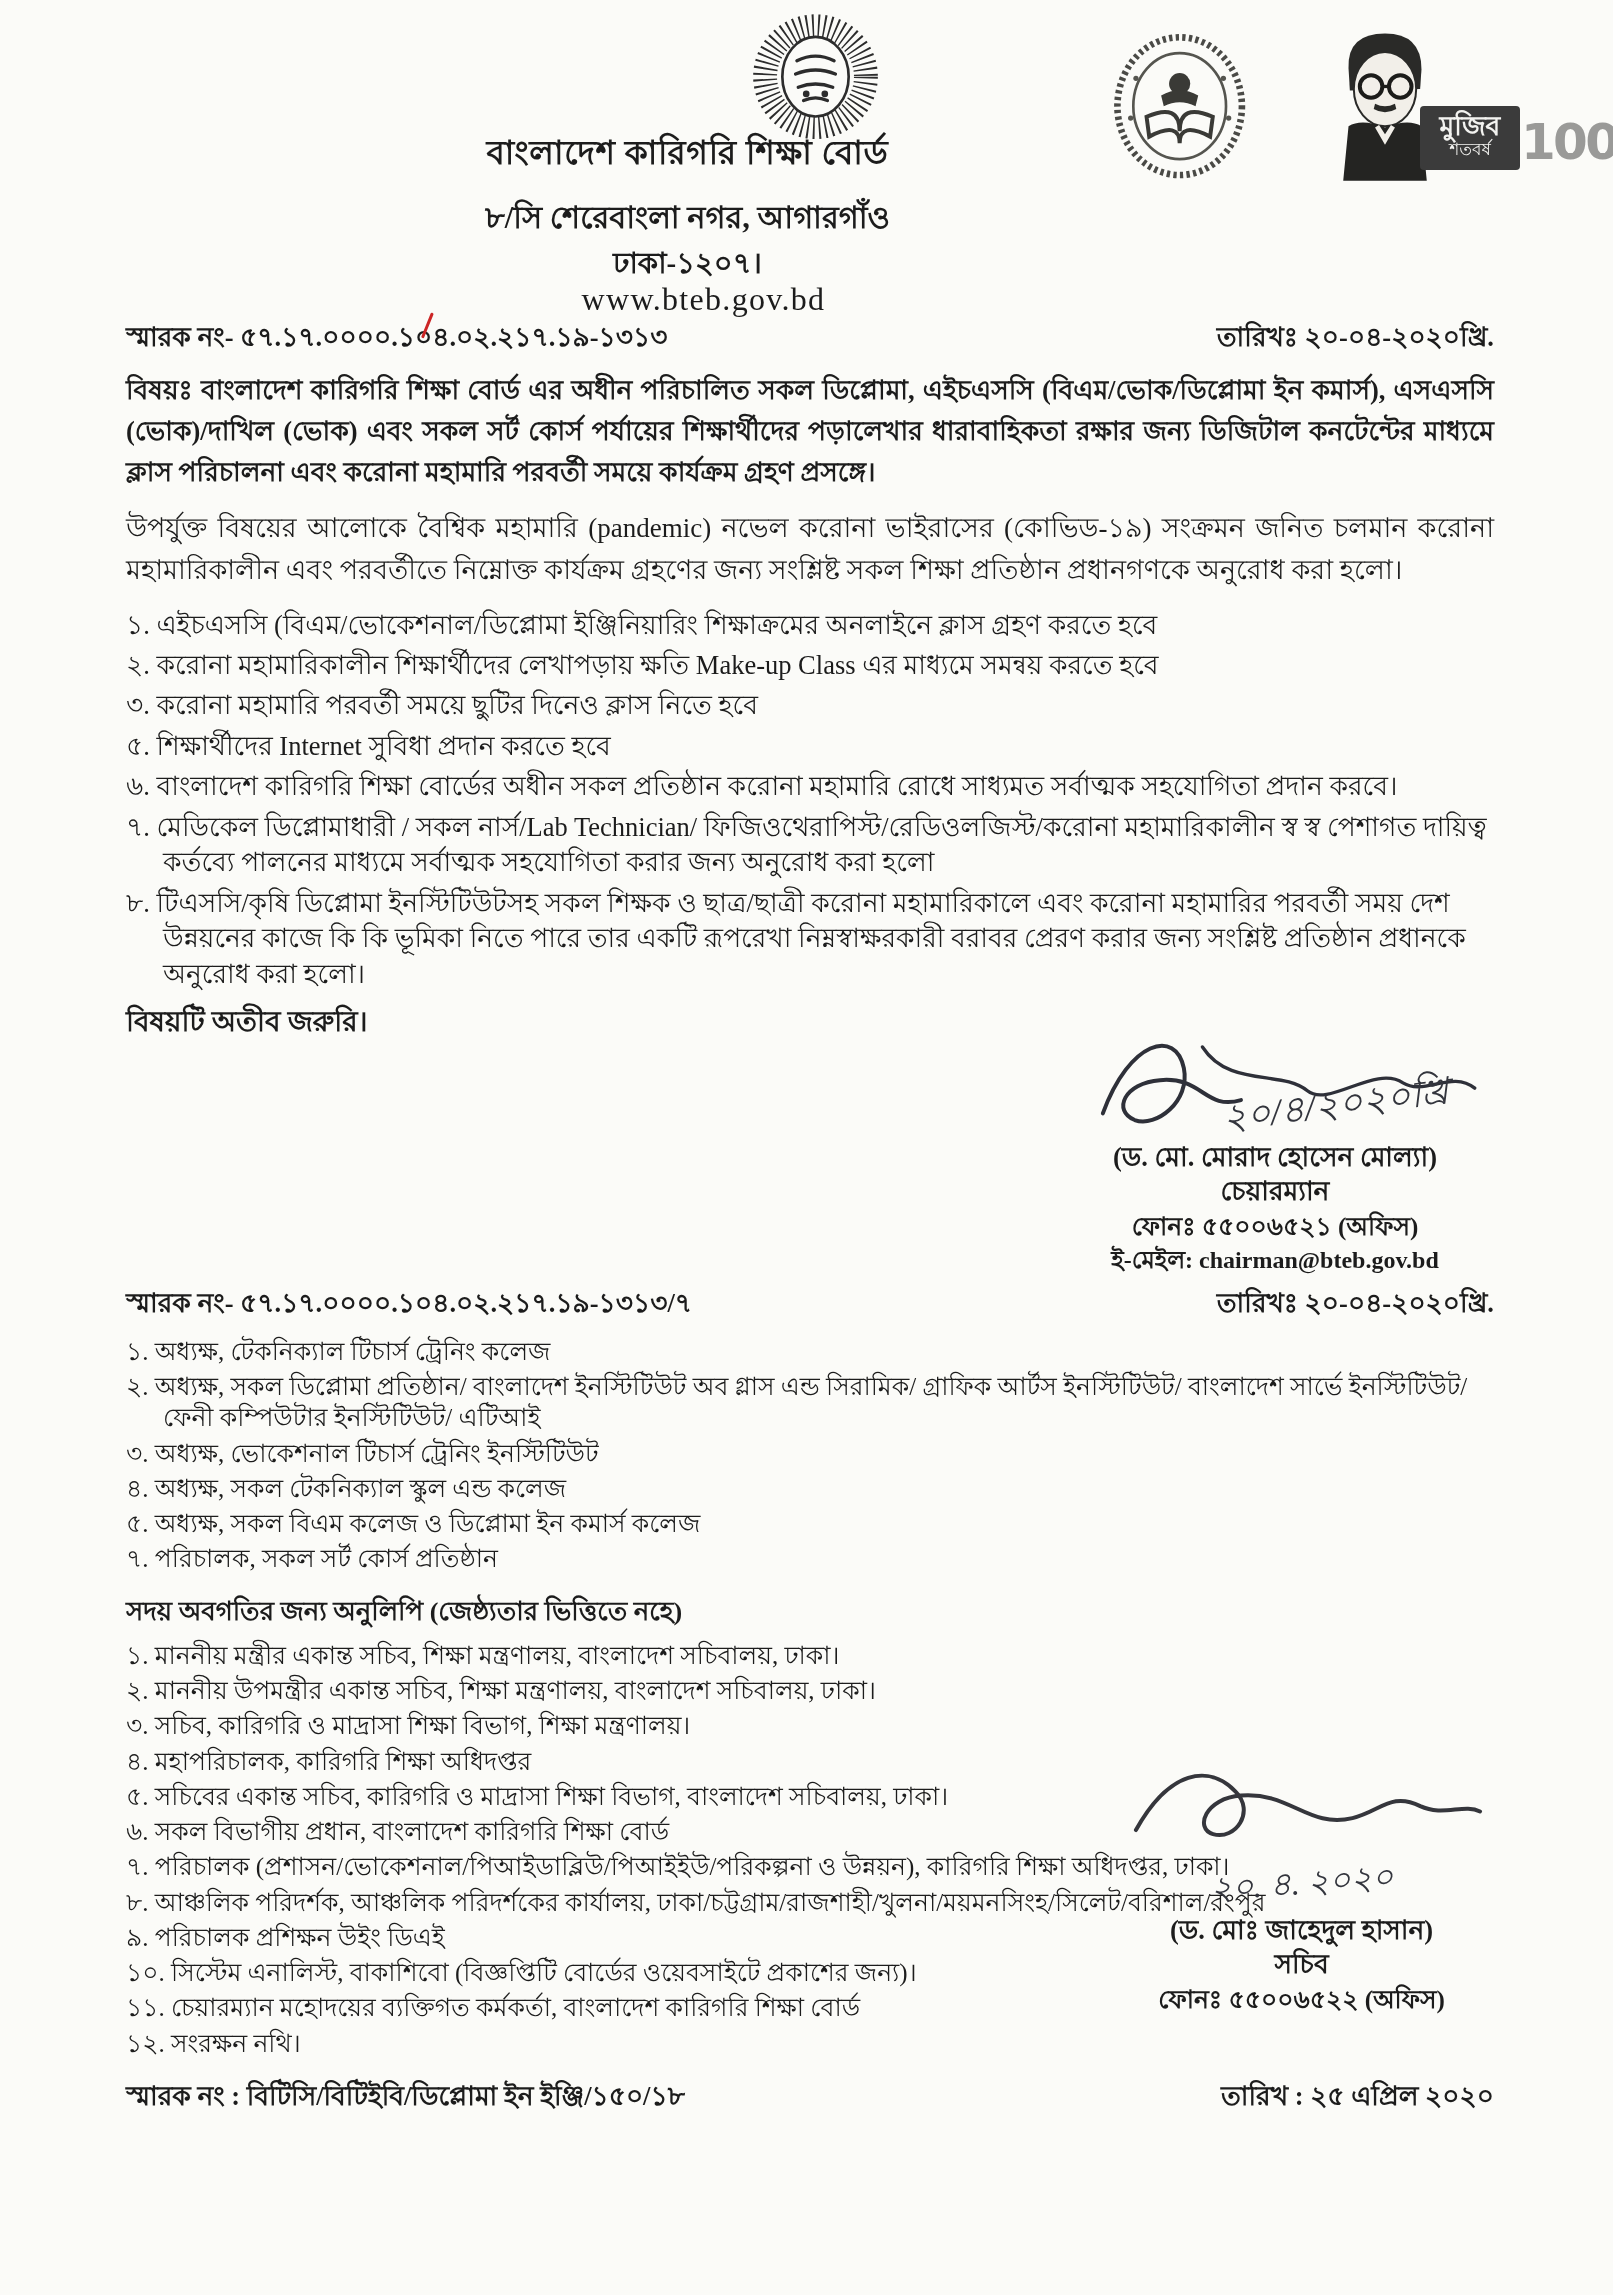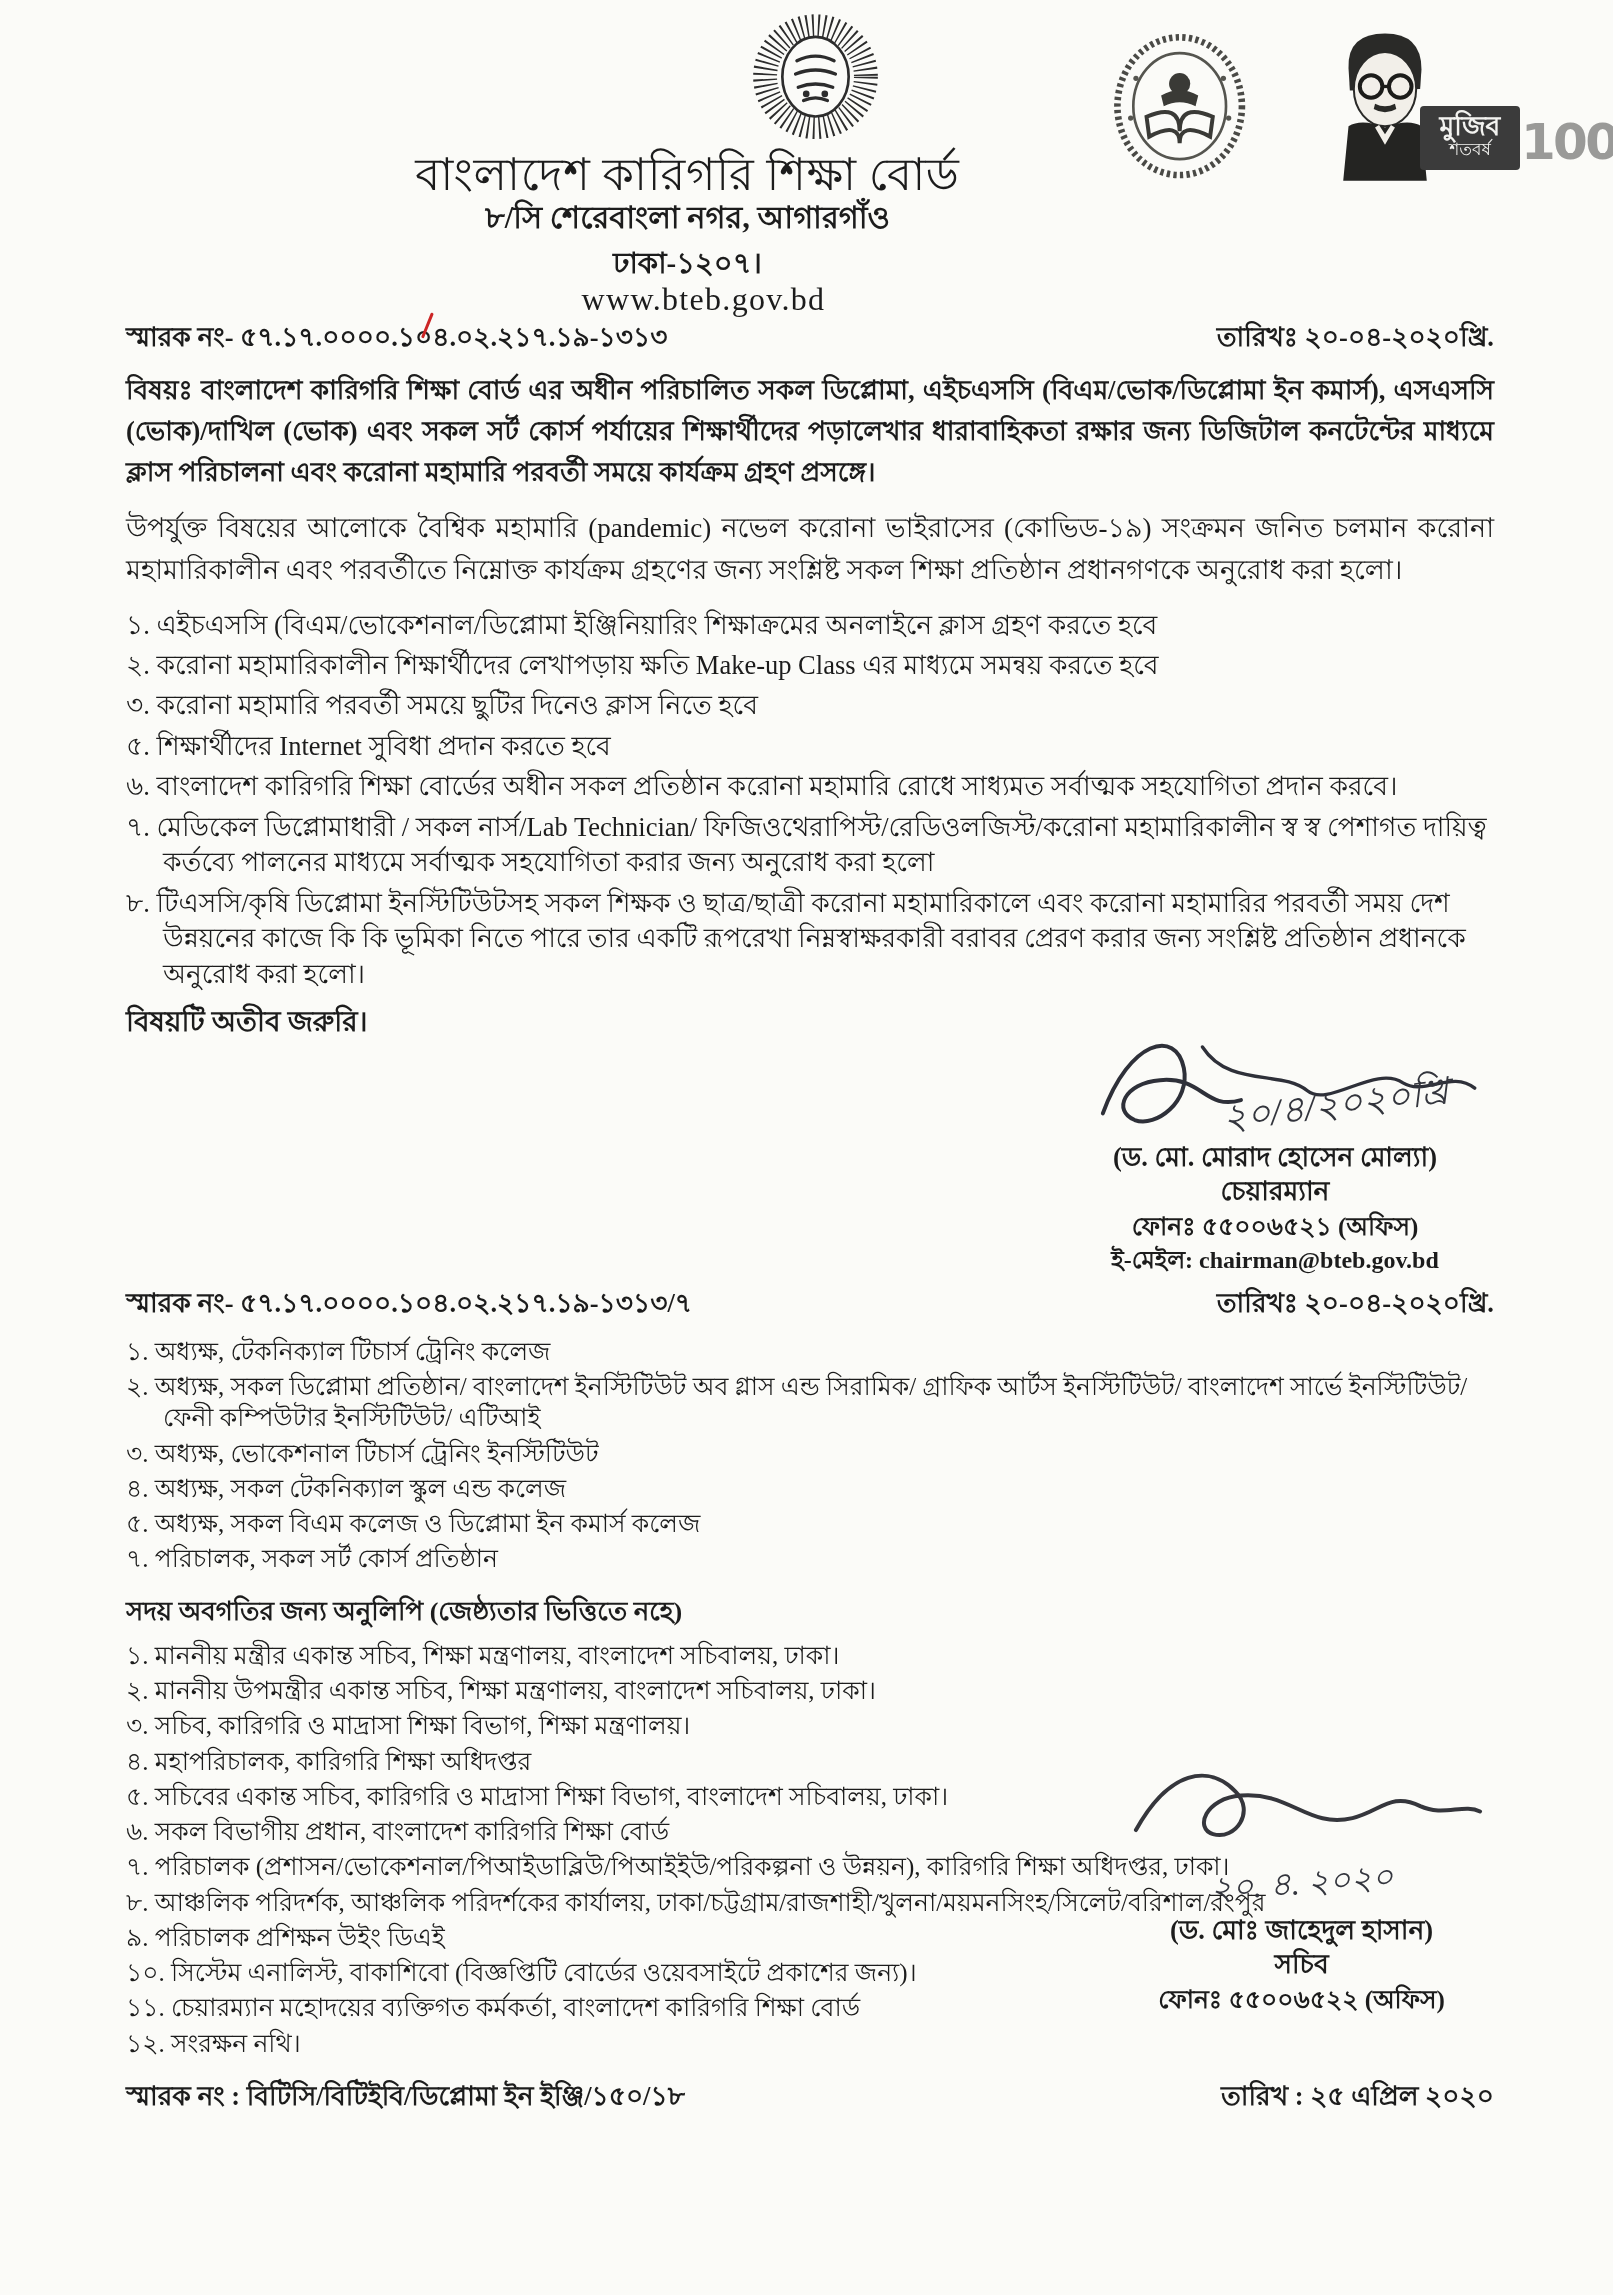--- a/index.html
+++ b/index.html
@@ -5,21 +5,21 @@
   html,body{margin:0;padding:0;}
   body{
     width:1614px;height:2295px;position:relative;overflow:hidden;
     background:#fbfbf8;color:#1c1c1c;
     font-family:"Liberation Serif","DejaVu Serif",serif;
   }
   .page{position:absolute;inset:0;}
   
   .seal{position:absolute;left:749px;top:9.3px;}
   .org-line{position:absolute;left:0;right:239px;text-align:center;}
-  .org-name{top:140px;font-size:45px;font-weight:normal;letter-spacing:0.7px;}
+  .org-name{top:127px;font-size:33px;font-weight:bold;letter-spacing:0.7px;}
   .org-addr1{top:194px;font-size:30.5px;font-weight:bold;}
   .org-addr2{top:240px;font-size:29px;font-weight:bold;}
   .org-web{top:281px;font-size:32px;letter-spacing:1.3px;padding-left:32px;}
   .college-logo{position:absolute;left:1112px;top:32px;}
   .mujib{position:absolute;left:1322px;top:28px;width:239px;height:166px;}
   .mujib-box{position:absolute;left:98px;top:78px;width:100px;height:64px;background:#3b3b3b;border-radius:4px;
              color:#f3f3f0;text-align:center;line-height:1.1;padding-top:6px;box-sizing:border-box;}
   .mujib-box .l1{font-size:26.5px;font-weight:bold;}
   .mujib-box .l2{font-size:17px;}
   .mujib-100{position:absolute;left:199px;top:85px;font-size:50px;font-weight:bold;color:#9a9a98;

